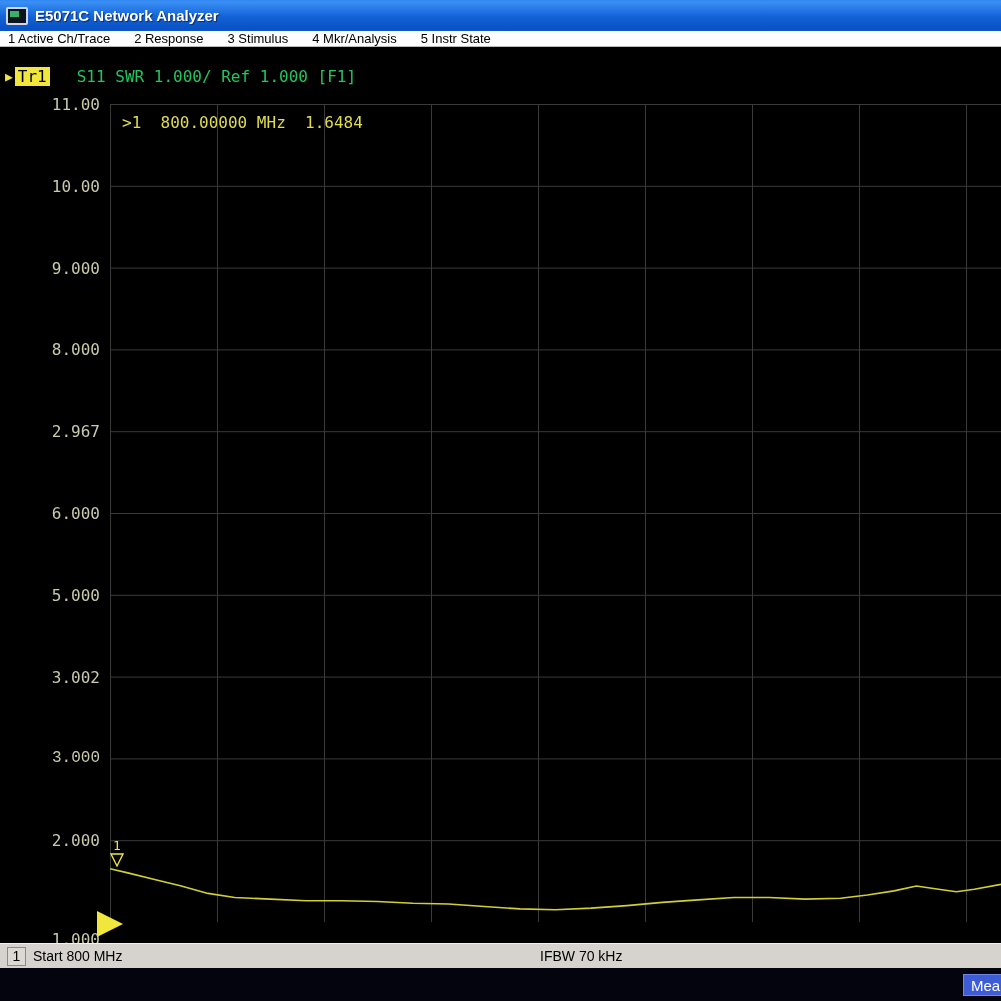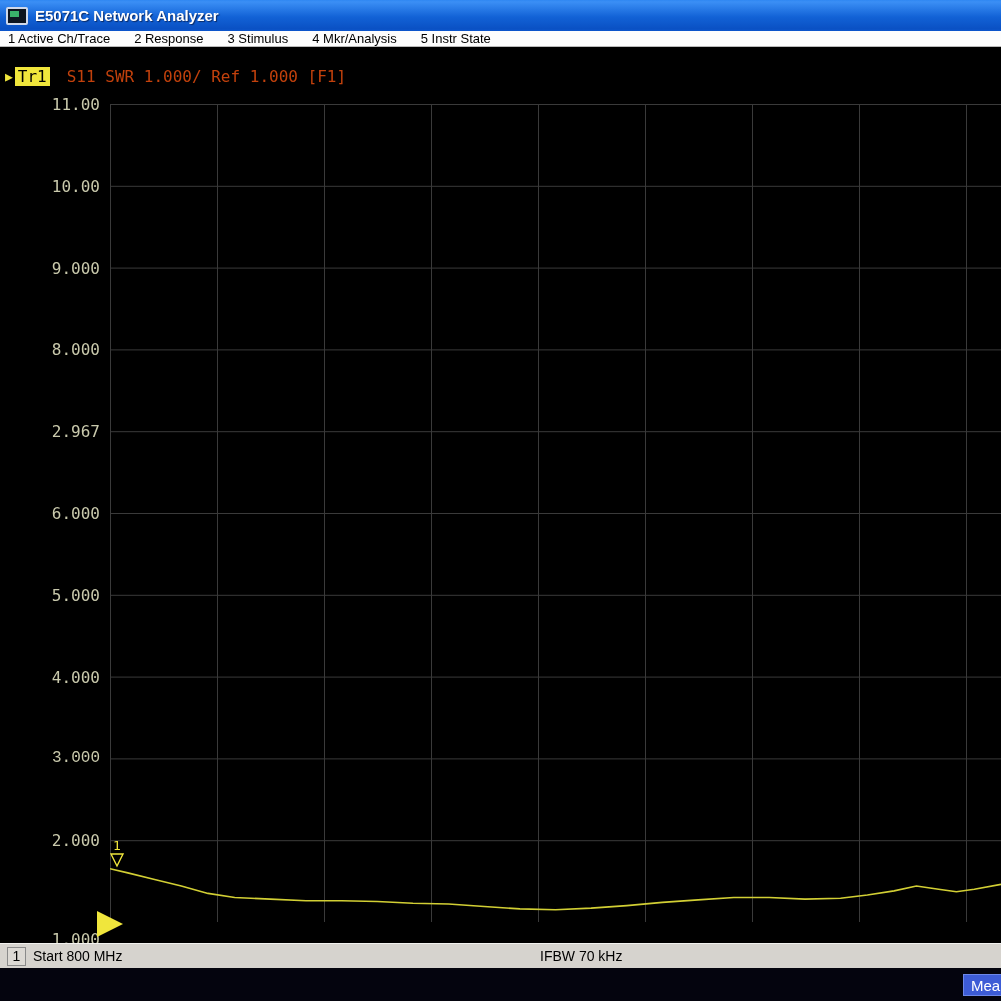--- a/index.html
+++ b/index.html
@@ -20,21 +20,21 @@
     border-bottom:1px solid #b9b9b9;display:flex;align-items:center;gap:24px;
     padding-left:8px;box-sizing:border-box;}
   .menu-item{font-size:13px;color:#000;cursor:default;white-space:nowrap;}
 
   
   .display{position:absolute;left:0;top:59px;width:1001px;height:884px;background:#000;}
   .trace-header{position:absolute;left:5px;top:8px;font:16px "DejaVu Sans Mono",monospace;
     display:flex;align-items:center;white-space:pre;}
   .tr-arrow{color:#f0e63c;font-size:13px;margin-right:2px;}
   .tr-label{background:#f0e63c;color:#000;padding:0 3px;}
-  .tr-info{color:#c2410c;margin-left:17px;}
+  .tr-info{color:#22c55e;margin-left:27px;}
   .marker-readout{position:absolute;left:122px;top:54px;color:#e0dc50;
     font:16px "DejaVu Sans Mono",monospace;white-space:pre;}
   .yaxis{position:absolute;left:0;top:45px;width:102px;height:818px;}
   .ylab{position:absolute;right:2px;width:98px;text-align:right;
     font:16px "DejaVu Sans Mono",monospace;color:#c9c9ac;}
   #plot{position:absolute;left:110px;top:45px;}
   .ref-triangle{position:absolute;left:97px;top:852px;width:0;height:0;
     border-top:13px solid transparent;border-bottom:13px solid transparent;
     border-left:26px solid #f0e63c;}
 
@@ -70,30 +70,31 @@
       <span class="menu-item">5 Instr State</span>
     </div>
 
   <div class="display">
     <div class="trace-header">
       <span class="tr-arrow">▶</span>
       <span class="tr-label">Tr1</span>
       <span class="tr-info">S11 SWR 1.000/ Ref 1.000 [F1]</span>
     </div>
 
+    <div class="marker-readout">&gt;1  800.00000 MHz  1.6484</div>
 
     <div class="yaxis">
         <div class="ylab" style="top: -9px;">11.00</div>
         <div class="ylab" style="top: 72.8px;">10.00</div>
         <div class="ylab" style="top: 154.6px;">9.000</div>
         <div class="ylab" style="top: 236.4px;">8.000</div>
         <div class="ylab" style="top: 318.2px;">2.967</div>
         <div class="ylab" style="top: 400px;">6.000</div>
         <div class="ylab" style="top: 481.8px;">5.000</div>
-        <div class="ylab" style="top: 563.6px;">4.000</div>
+        <div class="ylab" style="top: 563.6px;">3.002</div>
         <div class="ylab" style="top: 645.4px; font-family: Liberation Mono, monospace;">3.000</div>
         <div class="ylab" style="top: 727.2px;">2.000</div>
         <div class="ylab" style="top: 809px; margin-top: 17px;">1.000</div>
       </div>
 
     <svg id="plot" width="891" height="818" viewBox="0 0 891 818">
         <line x1="0" y1="0.5" x2="891" y2="0.5" stroke="#3a3a3a" stroke-width="1"></line>
         <line x1="0" y1="82.3" x2="891" y2="82.3" stroke="#3a3a3a" stroke-width="1"></line>
         <line x1="0" y1="164.1" x2="891" y2="164.1" stroke="#3a3a3a" stroke-width="1"></line>
         <line x1="0" y1="245.89999999999998" x2="891" y2="245.89999999999998" stroke="#3a3a3a" stroke-width="1"></line>

